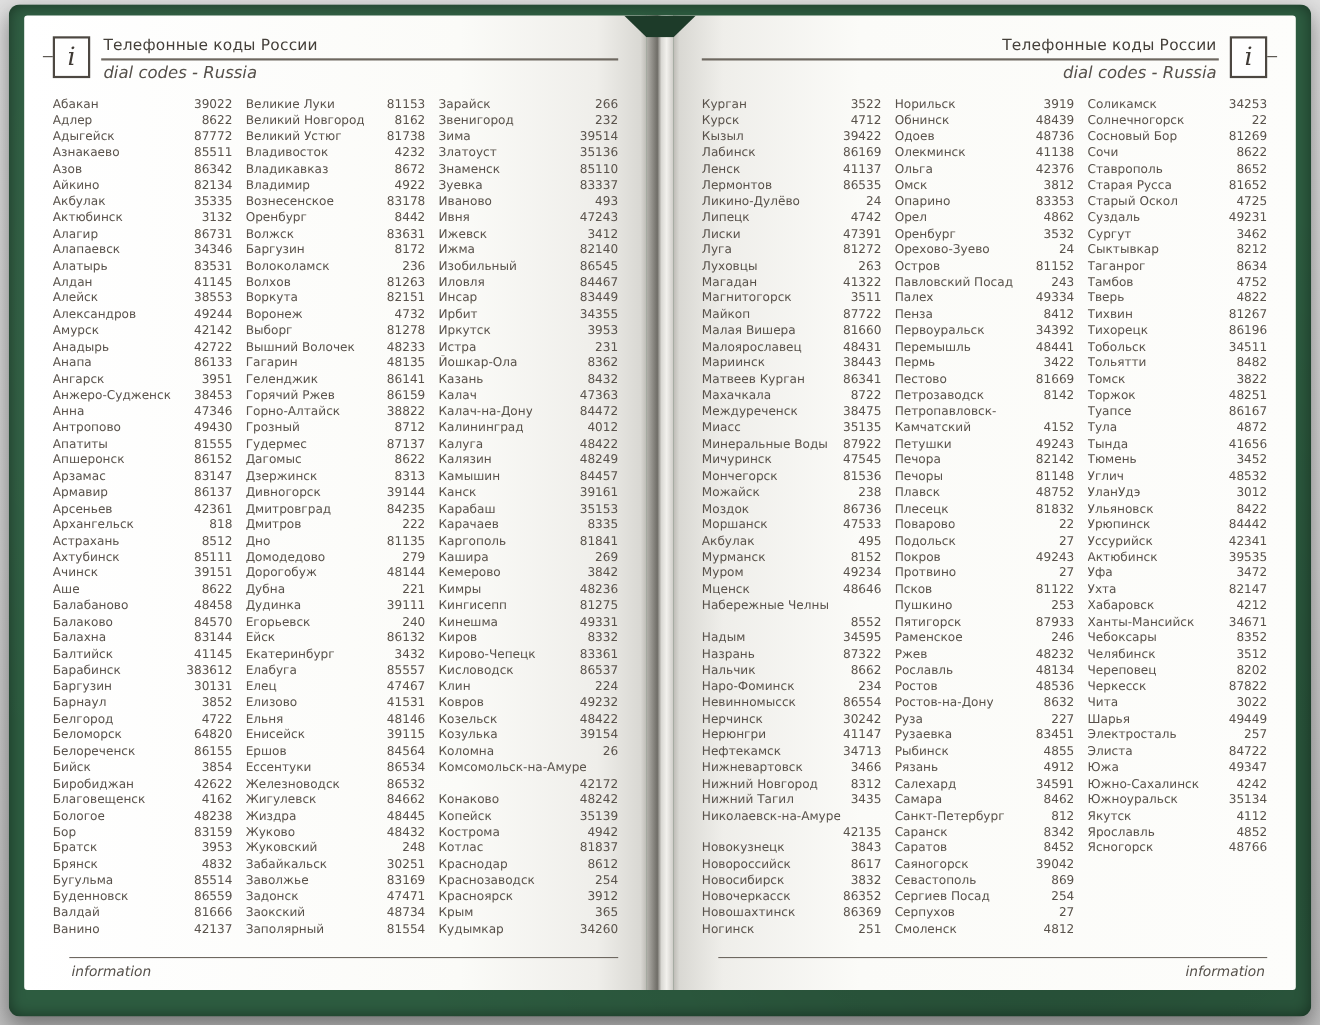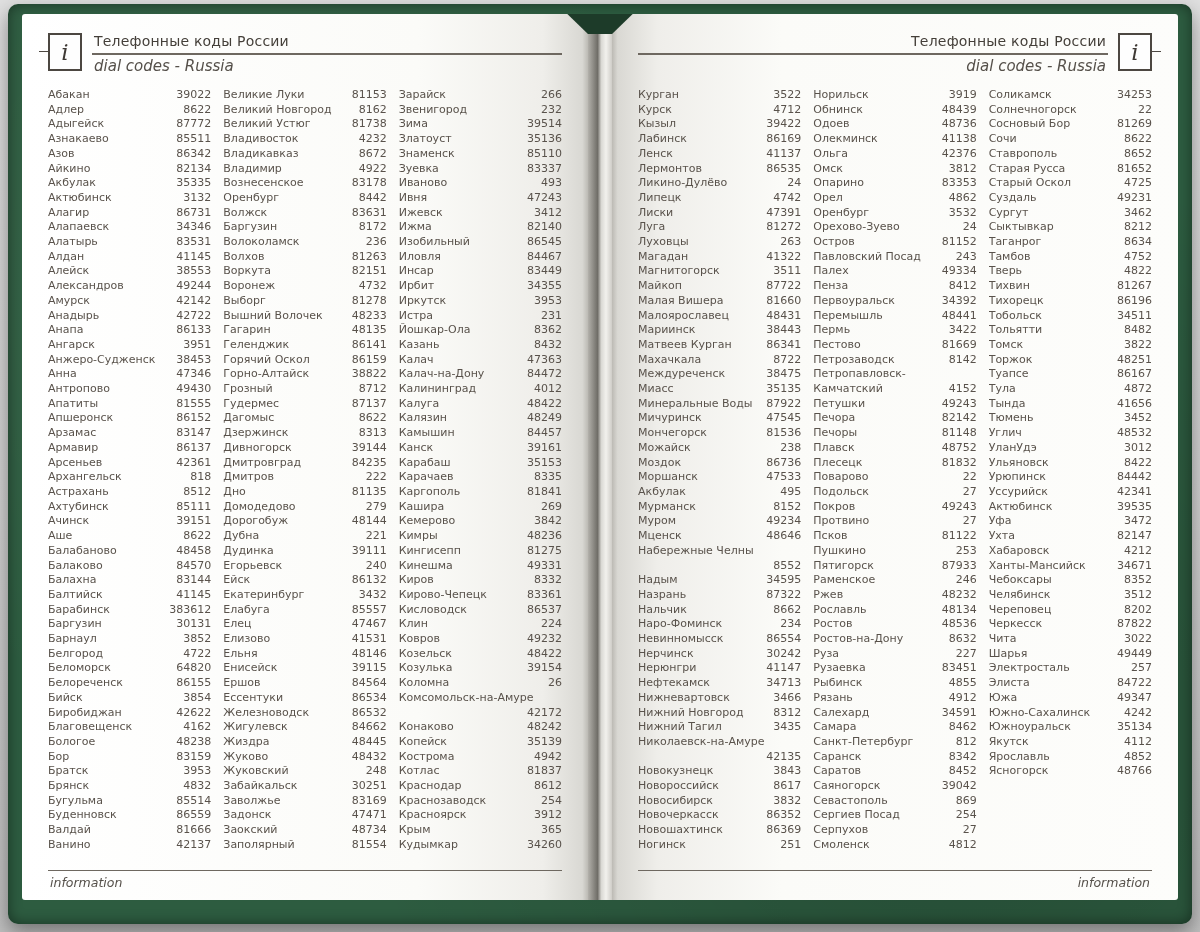--- a/index.html
+++ b/index.html
@@ -81,21 +81,21 @@
   .col{flex:1;min-width:0;}
   .row{
     display:flex;justify-content:space-between;
     font-size:11px;line-height:14.7px;color:#59524b;
     white-space:nowrap;
   }
   .row .name{overflow:hidden;}
   .row .code{text-align:right;flex:0 0 auto;padding-left:4px;}
   
   .ftr{
-    position:absolute;left:26px;right:26px;bottom:10px;
+    position:absolute;left:41px;right:26px;bottom:10px;
     border-top:1.5px solid #6e6860;
     padding:4px 2px 0 2px;
     font-style:italic;font-size:12.5px;color:#55504a;
   }
   .page.right .ftr{text-align:right;}
 </style>
 </head>
 <body>
 
 <div class="scene">
@@ -391,21 +391,21 @@
               </div>
               <div class="row">
                 <span class="name">Гагарин</span>
                 <span class="code">48135</span>
               </div>
               <div class="row">
                 <span class="name">Геленджик</span>
                 <span class="code">86141</span>
               </div>
               <div class="row">
-                <span class="name">Горячий Оскол</span>
+                <span class="name">Горячий Ржев</span>
                 <span class="code">86159</span>
               </div>
               <div class="row">
                 <span class="name">Горно-Алтайск</span>
                 <span class="code">38822</span>
               </div>
               <div class="row">
                 <span class="name">Грозный</span>
                 <span class="code">8712</span>
               </div>

